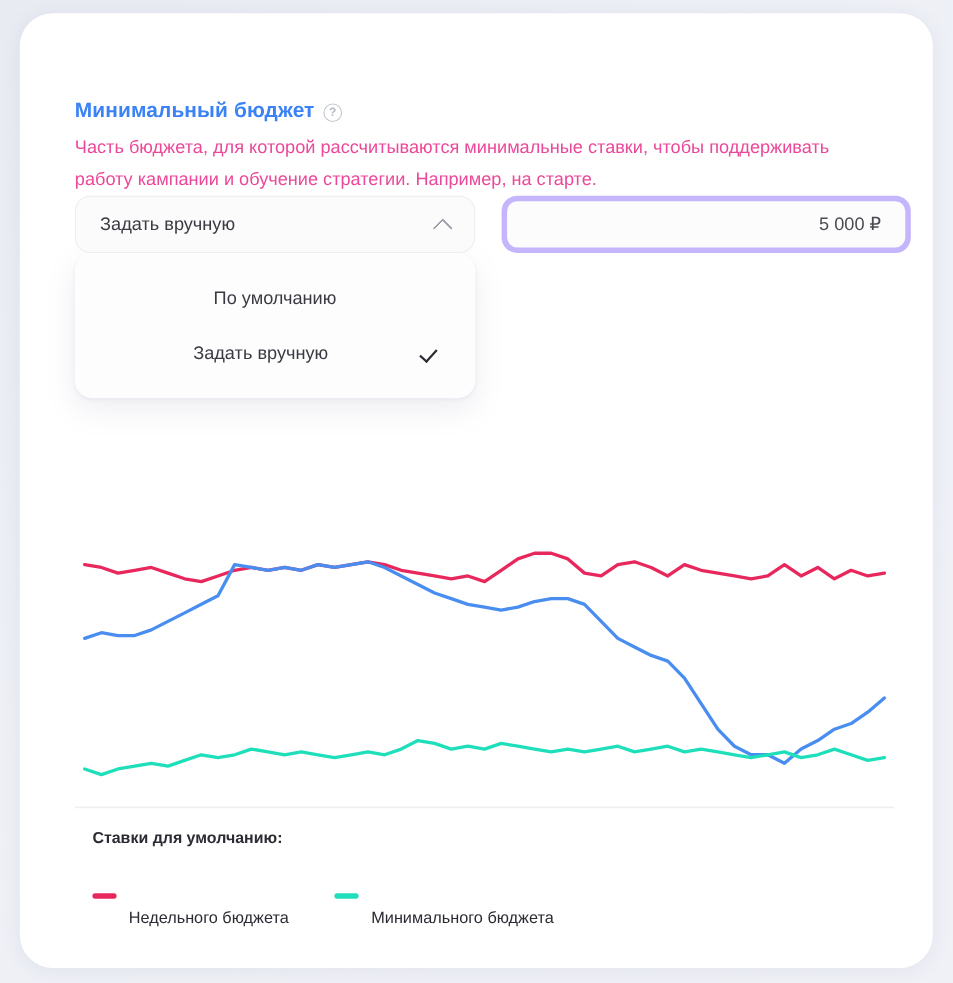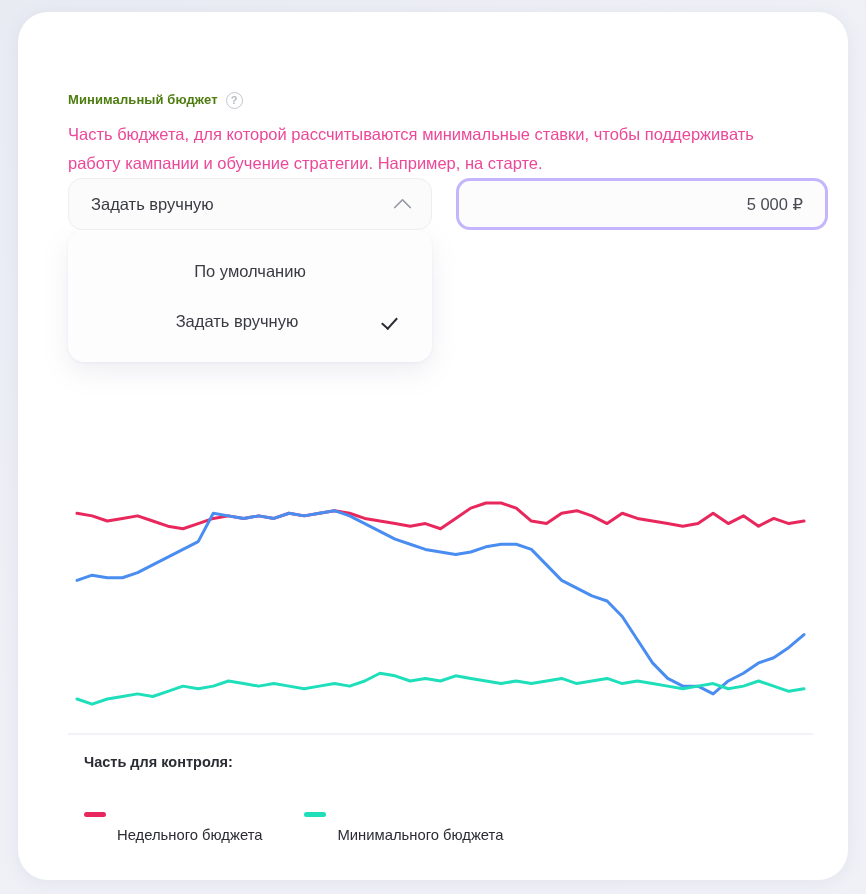--- a/index.html
+++ b/index.html
@@ -24,21 +24,21 @@
     border-radius: 30px;
     box-shadow: 0 2px 16px rgba(120,125,160,0.10);
   }
 
   
   .section-title-row {
     position: absolute; left: 50px; top: 78px;
     display: flex; align-items: center; gap: 8px;
   }
   .section-title {
-    font-size: 13px; font-weight: bold; color: #4d7c0f;
+    font-size: 19px; font-weight: bold; color: #3b82f6;
     letter-spacing: .1px;
   }
   .help-icon {
     width: 17px; height: 17px; border-radius: 50%;
     border: 1.4px solid #c3c6cf;
     color: #b6b9c3; font-size: 11px; line-height: 14px;
     text-align: center; font-weight: bold;
     display: inline-block; margin-top: 2px;
   }
   .section-desc {
@@ -65,21 +65,21 @@
     content: ""; position: absolute; left: 3px; top: 7px;
     width: 11px; height: 11px;
     border-left: 2.2px solid #9b9ea7; border-top: 2.2px solid #9b9ea7;
     transform: rotate(45deg);
     border-radius: 1px;
   }
   .amount-field {
     position: absolute; left: 388px; top: 0;
     width: 372px; height: 52px;
     background: #fcfcfd;
-    border: 3px solid #c4b5fd;
+    border: 5px solid #c4b5fd;
     border-radius: 14px;
     display: flex; align-items: center; justify-content: flex-end;
     padding: 0 22px;
   }
   .amount-value { font-size: 16.5px; color: #4a4b52; }
 
   
   .dropdown {
     position: absolute; left: 50px; top: 218px;
     width: 364px; height: 132px;
@@ -154,21 +154,21 @@
         <line id="baseline" x1="0" y1="282" x2="745" y2="282" stroke="#eeeff3" stroke-width="1.5"></line>
         <g id="series-group">
             <path d="M9.00 61.28 L24.15 63.86 L39.29 69.02 L54.44 66.44 L69.58 63.86 L84.73 69.02 L99.88 74.18 L115.02 76.76 L130.17 71.60 L145.31 66.44 L160.46 63.86 L175.60 66.44 L190.75 63.86 L205.90 66.44 L221.04 61.28 L236.19 63.86 L251.33 61.28 L266.48 58.70 L281.63 61.28 L296.77 66.44 L311.92 69.02 L327.06 71.60 L342.21 74.18 L357.35 71.60 L372.50 76.76 L387.65 66.44 L402.79 56.12 L417.94 50.96 L433.08 50.96 L448.23 56.12 L463.38 69.02 L478.52 71.60 L493.67 61.28 L508.81 58.70 L523.96 63.86 L539.10 71.60 L554.25 61.28 L569.40 66.44 L584.54 69.02 L599.69 71.60 L614.83 74.18 L629.98 71.60 L645.13 61.28 L660.27 71.60 L675.42 63.86 L690.56 74.18 L705.71 66.44 L720.85 71.60 L736.00 69.02" fill="none" stroke="#e8285c" stroke-width="3" stroke-linejoin="round" stroke-linecap="round"></path>
             <path d="M9.00 128.36 L24.15 123.20 L39.29 125.78 L54.44 125.78 L69.58 120.62 L84.73 112.88 L99.88 105.14 L115.02 97.40 L130.17 89.66 L145.31 61.28 L160.46 63.86 L175.60 66.44 L190.75 63.86 L205.90 66.44 L221.04 61.28 L236.19 63.86 L251.33 61.28 L266.48 58.70 L281.63 63.86 L296.77 71.60 L311.92 79.34 L327.06 87.08 L342.21 92.24 L357.35 97.40 L372.50 99.98 L387.65 102.56 L402.79 99.98 L417.94 94.82 L433.08 92.24 L448.23 92.24 L463.38 97.40 L478.52 112.88 L493.67 128.36 L508.81 136.10 L523.96 143.84 L539.10 149.00 L554.25 164.48 L569.40 187.70 L584.54 210.92 L599.69 226.40 L614.83 234.14 L629.98 234.14 L645.13 241.88 L660.27 228.98 L675.42 221.24 L690.56 210.92 L705.71 205.76 L720.85 195.44 L736.00 182.54" fill="none" stroke="#4a8df0" stroke-width="3" stroke-linejoin="round" stroke-linecap="round"></path>
             <path d="M9.00 247.04 L24.15 252.20 L39.29 247.04 L54.44 244.46 L69.58 241.88 L84.73 244.46 L99.88 239.30 L115.02 234.14 L130.17 236.72 L145.31 234.14 L160.46 228.98 L175.60 231.56 L190.75 234.14 L205.90 231.56 L221.04 234.14 L236.19 236.72 L251.33 234.14 L266.48 231.56 L281.63 234.14 L296.77 228.98 L311.92 221.24 L327.06 223.82 L342.21 228.98 L357.35 226.40 L372.50 228.98 L387.65 223.82 L402.79 226.40 L417.94 228.98 L433.08 231.56 L448.23 228.98 L463.38 231.56 L478.52 228.98 L493.67 226.40 L508.81 231.56 L523.96 228.98 L539.10 226.40 L554.25 231.56 L569.40 228.98 L584.54 231.56 L599.69 234.14 L614.83 236.72 L629.98 234.14 L645.13 231.56 L660.27 236.72 L675.42 234.14 L690.56 228.98 L705.71 234.14 L720.85 239.30 L736.00 236.72" fill="none" stroke="#1fdfbb" stroke-width="3" stroke-linejoin="round" stroke-linecap="round"></path>
           </g>
       </svg>
     </div>
 
     <div class="legend">
-      <div class="legend-title">Часть для контроля:</div>
+      <div class="legend-title">Ставки для умолчанию:</div>
       <div class="legend-items">
         <div class="legend-item">
           <span class="swatch" id="sw0" style="background: rgb(232, 40, 92);"></span>
           <span class="legend-label">Недельного бюджета</span>
         </div>
         <div class="legend-item">
           <span class="swatch" id="sw2" style="background: rgb(31, 223, 187);"></span>
           <span class="legend-label">Минимального бюджета</span>
         </div>
       </div>

